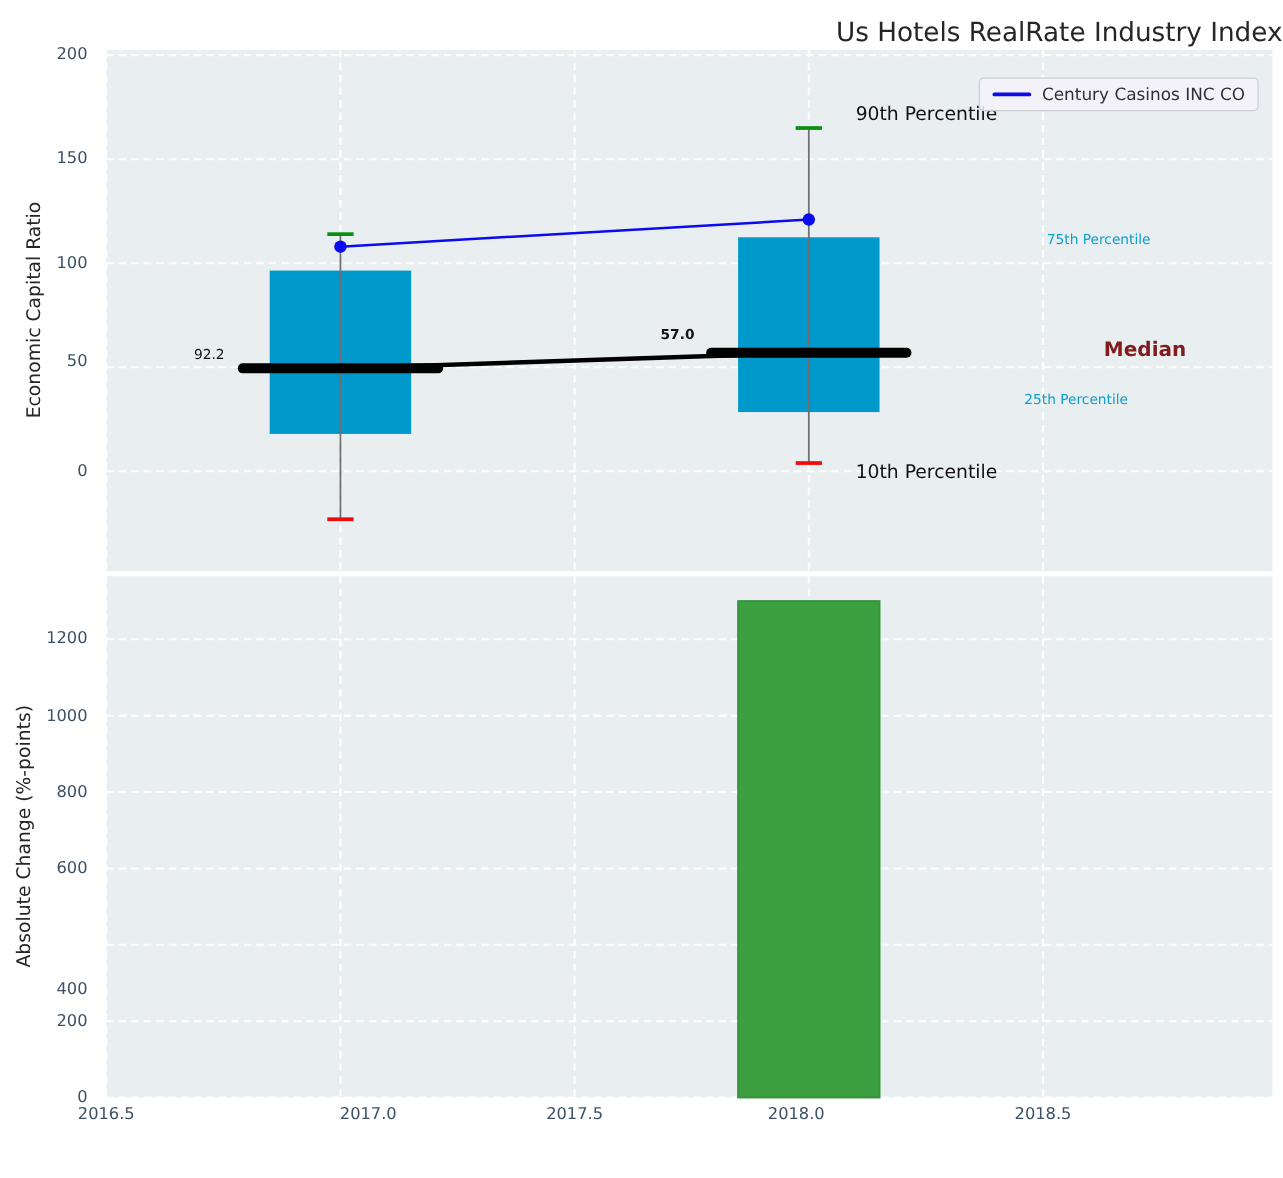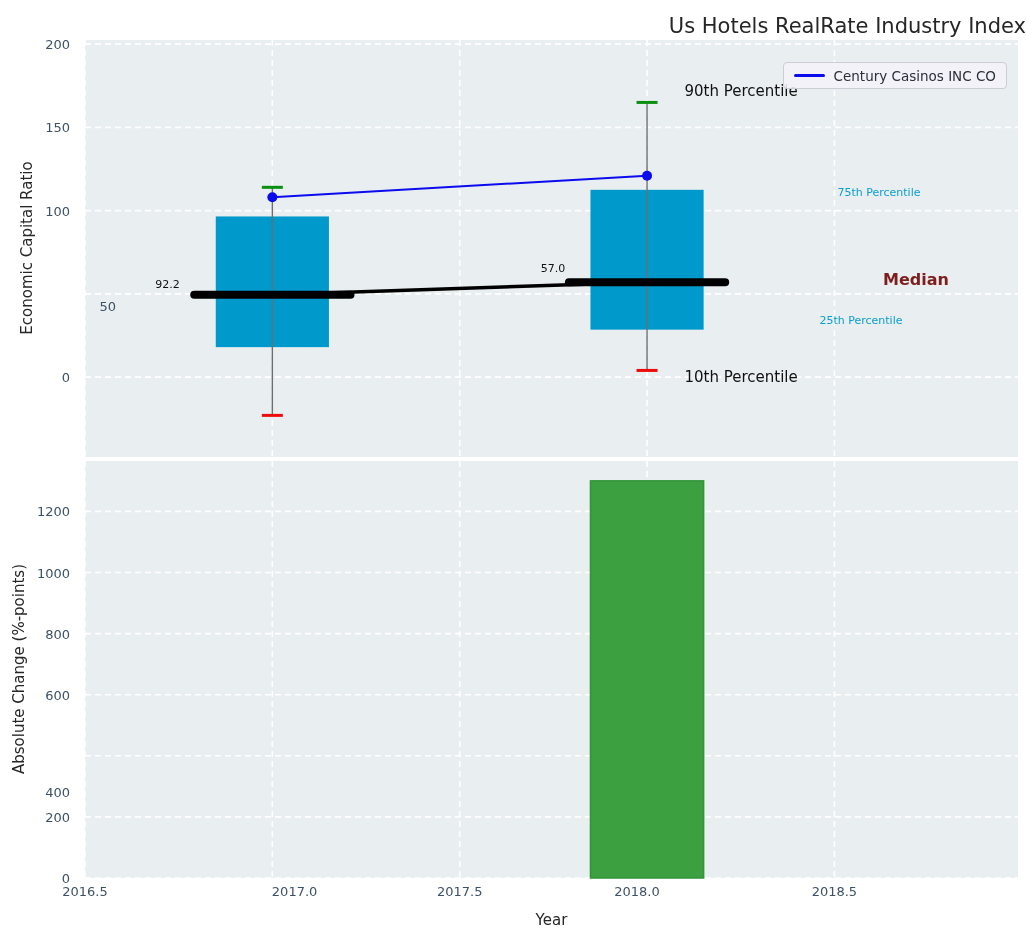--- a/index.html
+++ b/index.html
@@ -64,21 +64,21 @@
         <circle cx="187.34939759036078" cy="157.31137724550896" r="5" fill="#0b0bee"></circle>
         <circle cx="562.0481927710823" cy="135.67065868263472" r="5" fill="#0b0bee"></circle>
       </svg>
     <div id="top-annotations">
         <div class="ann ann-callout" style="left: 599.518px; top: 50.7725px;">90th Percentile</div>
         <div class="ann ann-callout" style="left: 599.518px; top: 337.096px;">10th Percentile</div>
         <div class="ann ann-cyan" style="left: 734.41px; top: 152.317px; color: rgb(11, 158, 207); margin-left: 18px;">75th Percentile</div>
         <div class="ann ann-cyan" style="left: 734.41px; top: 280.497px; color: rgb(11, 158, 207);">25th Percentile</div>
         <div class="ann ann-median" style="left: 798.108px; top: 238.88px;">Median</div>
         <div class="ann ann-value ann-mid" style="left: 82.4337px; top: 243.874px;">92.2</div>
-        <div class="ann ann-value ann-mid" style="left: 468px; top: 228.06px;">57.0</div>
+        <div class="ann ann-value ann-mid" style="left: 457px; top: 228.06px; font-weight: bold;">57.0</div>
       </div>
     <div class="legend">
       <div class="legend-line" id="legend-line" style="background: rgb(11, 11, 238);"></div>
       <span>Century Casinos INC CO</span>
     </div>
   </div>
 
   <div class="axes" id="axes-bottom">
     <svg id="svg-bottom" width="933" height="417">
         <line x1="0" x2="0" y1="0" y2="417" stroke="#ffffff" stroke-width="1.6" stroke-dasharray="6 4"></line>
@@ -92,25 +92,24 @@
         <line x1="0" x2="933" y1="233.7032967032967" y2="233.7032967032967" stroke="#ffffff" stroke-width="1.6" stroke-dasharray="6 4"></line>
         <line x1="0" x2="933" y1="172.6043956043956" y2="172.6043956043956" stroke="#ffffff" stroke-width="1.6" stroke-dasharray="6 4"></line>
         <line x1="0" x2="933" y1="111.5054945054945" y2="111.5054945054945" stroke="#ffffff" stroke-width="1.6" stroke-dasharray="6 4"></line>
         <line x1="0" x2="933" y1="50.40659340659341" y2="50.40659340659341" stroke="#ffffff" stroke-width="1.6" stroke-dasharray="6 4"></line>
         <rect x="505.4686746987934" y="19.857142857142858" width="113.1590361445779" height="397.14285714285717" fill="#3ca041" stroke="#32953a" stroke-width="1.5"></rect>
       </svg>
   </div>
 
   <div class="ylabel" id="ylabel-top">Economic Capital Ratio</div>
   <div class="ylabel" id="ylabel-bottom">Absolute Change (%-points)</div>
-  <div class="xlabel">Year</div>
 
   <div id="ticks">
       <div class="tick-label ytick" style="top: 377.096px;">0</div>
-      <div class="tick-label ytick" style="top: 306px; margin-left: 46px;">50</div>
+      <div class="tick-label ytick" style="top: 289px;">50</div>
       <div class="tick-label ytick" style="top: 210.629px;">100</div>
       <div class="tick-label ytick" style="top: 127.395px;">150</div>
       <div class="tick-label ytick" style="top: 44.1617px;">200</div>
       <div class="tick-label ytick" style="top: 878px;">0</div>
       <div class="tick-label ytick" style="top: 816.901px;">200</div>
       <div class="tick-label ytick" style="top: 792px;">400</div>
       <div class="tick-label ytick" style="top: 694.703px;">600</div>
       <div class="tick-label ytick" style="top: 633.604px;">800</div>
       <div class="tick-label ytick" style="top: 572.505px;">1000</div>
       <div class="tick-label ytick" style="top: 511.407px;">1200</div>

